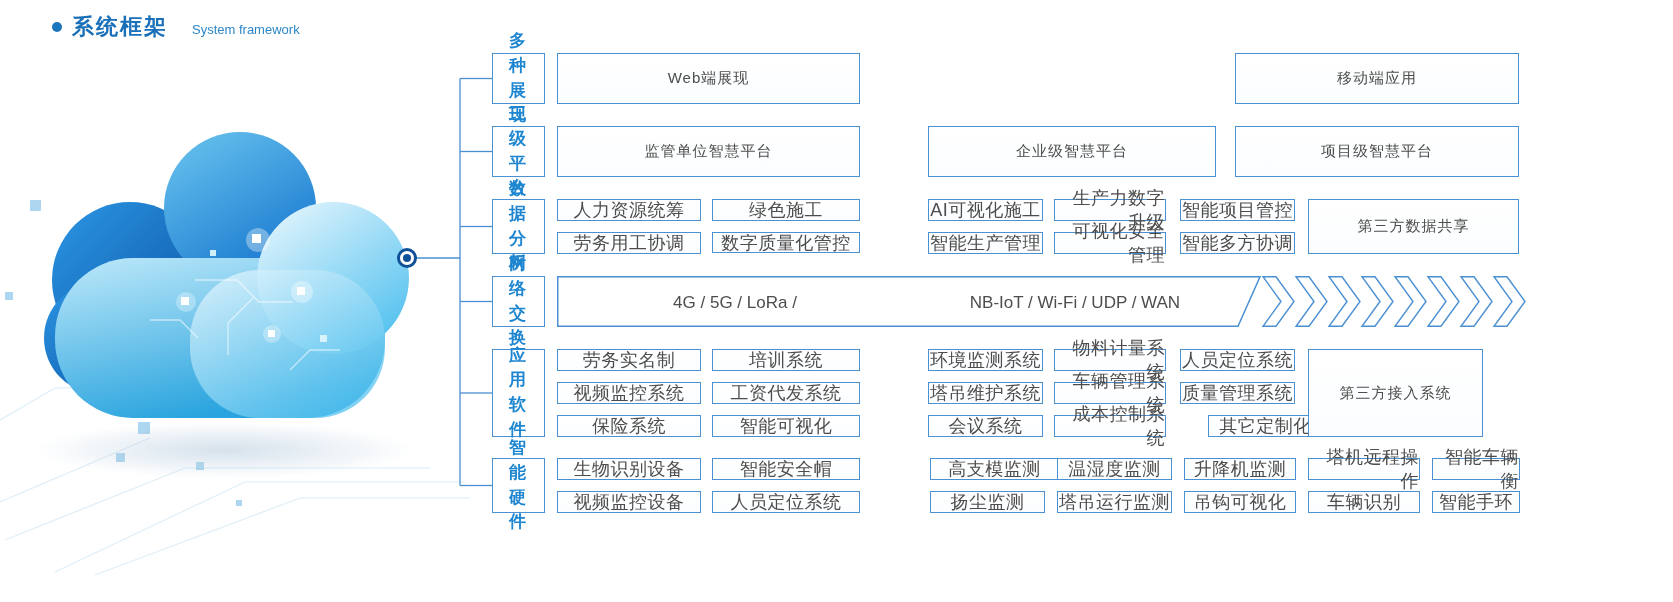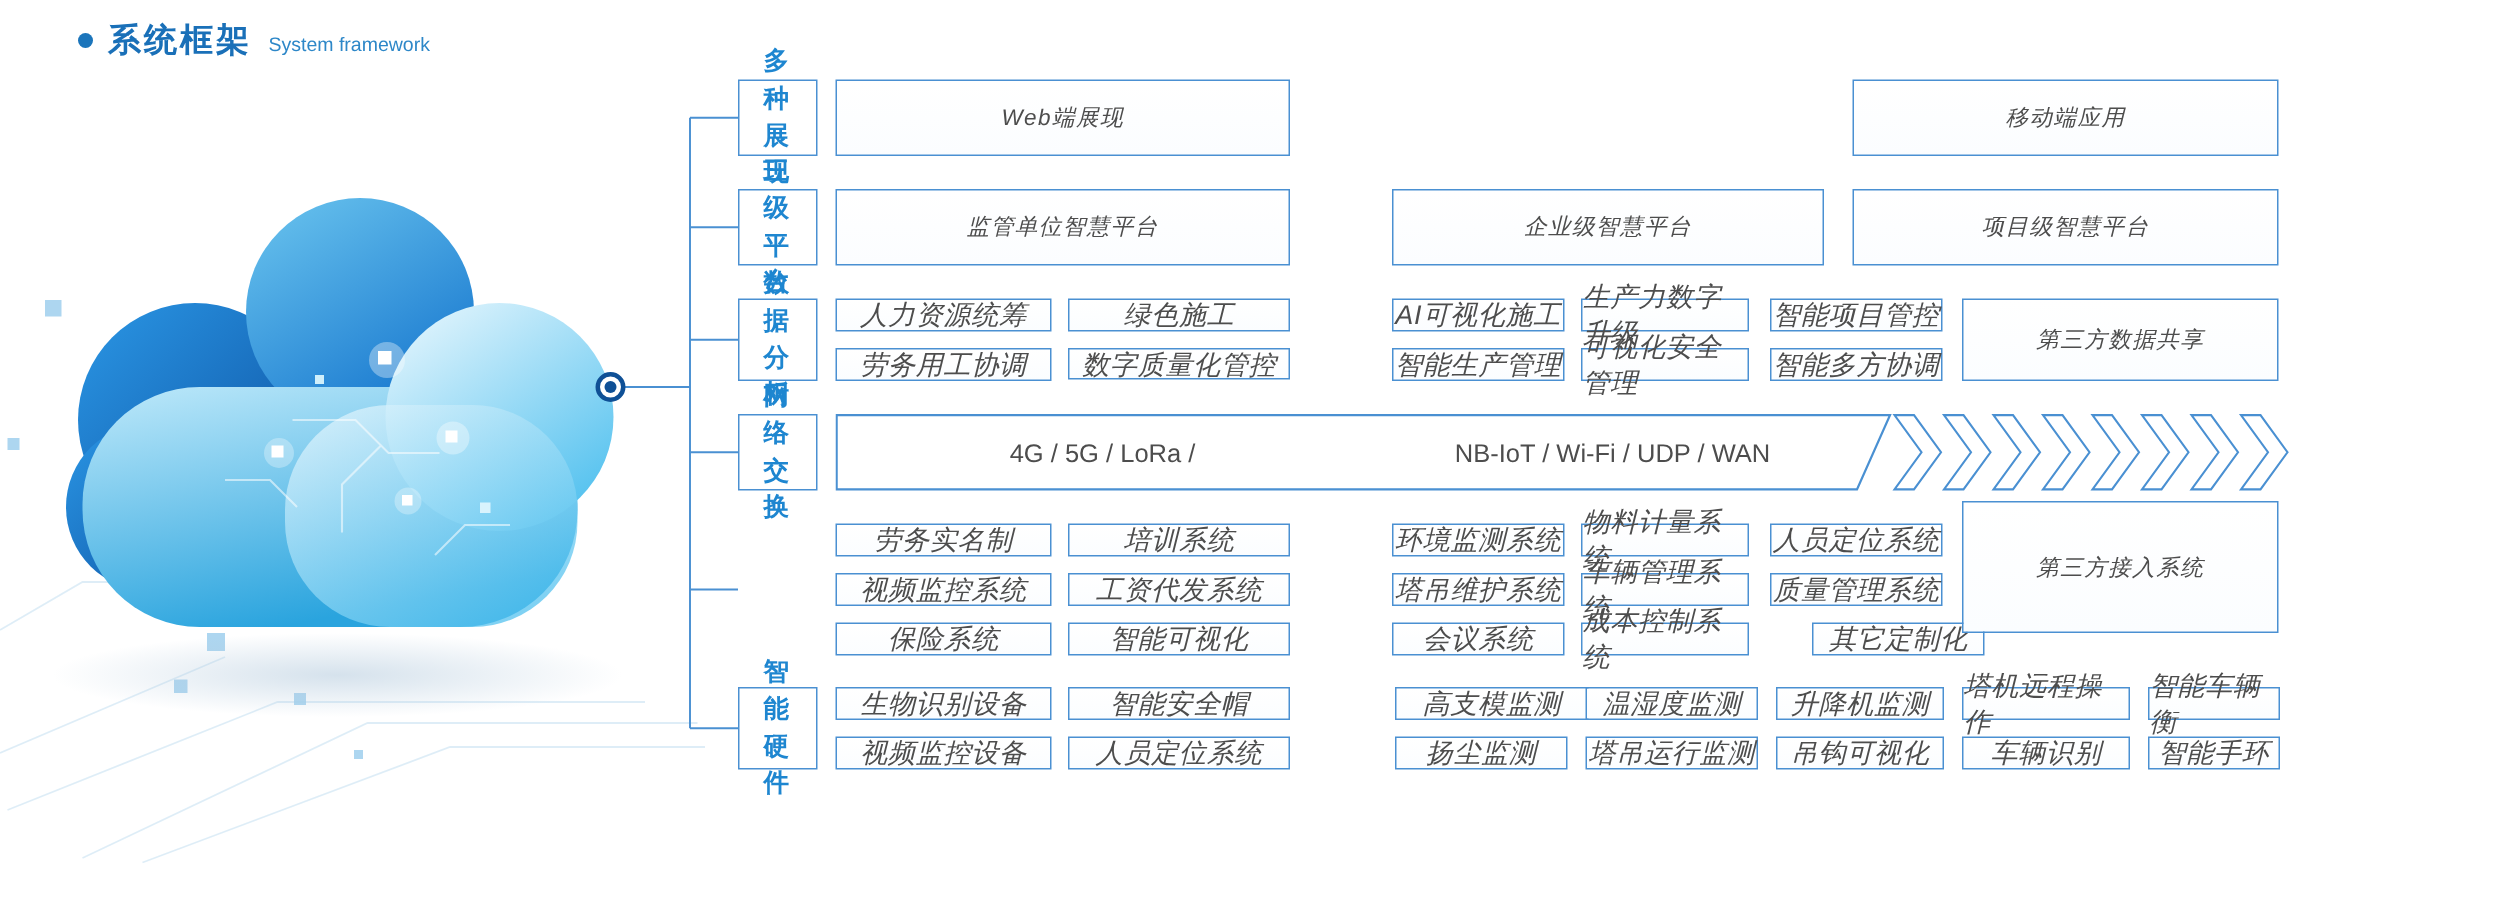--- a/index.html
+++ b/index.html
@@ -3,27 +3,27 @@
 <meta charset="utf-8">
 <style>
   html,body{margin:0;padding:0;background:#fff;}
   body{font-family:"Liberation Sans","DejaVu Sans",sans-serif;}
   #stage{position:relative;width:1673px;height:602px;background:#ffffff;overflow:hidden;}
 
   
   .title{position:absolute;left:52px;top:12px;display:flex;align-items:baseline;}
   .bullet{width:10px;height:10px;border-radius:50%;background:#1b75bb;align-self:center;margin-right:10px;}
   .title-zh{font-size:22px;font-weight:bold;color:#1a70b8;letter-spacing:2px;}
-  .title-en{font-size:13px;color:#2d87c8;margin-left:11px;}
+  .title-en{font-size:13px;color:#2d87c8;margin-left:24px;}
 
   
   .box{position:absolute;box-sizing:border-box;border:1.5px solid #4a90d2;
        background:linear-gradient(180deg,#ffffff,#fbfdff);
        display:flex;align-items:center;justify-content:center;
-       color:#4d4d4d;text-align:left;font-style:italic;}
+       color:#4d4d4d;text-align:right;}
   .wide{font-size:15px;letter-spacing:1px;}
   .small{font-size:18px;letter-spacing:.5px;}
   .tall{font-size:15px;letter-spacing:1px;}
   .cat{position:absolute;box-sizing:border-box;border:1.5px solid #4a90d2;background:#fff;
        color:#1e86d0;font-weight:bold;font-size:17px;letter-spacing:2px;line-height:1.45;
        display:flex;align-items:center;justify-content:center;text-align:center;padding:0 7px;}
   svg{position:absolute;display:block;}
   svg text{font-family:"Liberation Sans","DejaVu Sans",sans-serif;}
 </style>
 </head>
@@ -121,20 +121,21 @@
       <line x1="21" y1="208" x2="65" y2="208"></line>
     </g>
     <circle cx="12" cy="208" r="8.5" fill="#ffffff" stroke="#0f5096" stroke-width="3"></circle>
     <circle cx="12" cy="208" r="4" fill="#0f5096"></circle>
   </svg>
 
   <div class="cat" style="left:492px;top:53px;width:53px;height:51px">多种展现</div>
   <div class="cat" style="left:492px;top:126px;width:53px;height:51px">三级平台</div>
   <div class="cat" style="left:492px;top:199px;width:53px;height:55px">数据分析</div>
   <div class="cat" style="left:492px;top:276px;width:53px;height:51px">网络交换</div>
+  <div class="cat" style="left:492px;top:349px;width:53px;height:88px">应用软件</div>
   <div class="cat" style="left:492px;top:458px;width:53px;height:55px">智能硬件</div>
 
   <div class="box wide" style="left:557px;top:53px;width:303px;height:51px">Web端展现</div>
   <div class="box wide" style="left:1235px;top:53px;width:284px;height:51px">移动端应用</div>
 
   <div class="box wide" style="left:557px;top:126px;width:303px;height:51px">监管单位智慧平台</div>
   <div class="box wide" style="left:928px;top:126px;width:288px;height:51px">企业级智慧平台</div>
   <div class="box wide" style="left:1235px;top:126px;width:284px;height:51px">项目级智慧平台</div>
 
   <div class="box small" style="left:557px;top:199px;width:144px;height:22px">人力资源统筹</div>
@@ -173,21 +174,21 @@
   <div class="box small" style="left:712px;top:415px;width:148px;height:22px">智能可视化</div>
   <div class="box small" style="left:928px;top:349px;width:115px;height:22px">环境监测系统</div>
   <div class="box small" style="left:1054px;top:349px;width:112px;height:22px">物料计量系统</div>
   <div class="box small" style="left:1180px;top:349px;width:115px;height:22px">人员定位系统</div>
   <div class="box small" style="left:928px;top:382px;width:115px;height:22px">塔吊维护系统</div>
   <div class="box small" style="left:1054px;top:382px;width:112px;height:22px">车辆管理系统</div>
   <div class="box small" style="left:1180px;top:382px;width:115px;height:22px">质量管理系统</div>
   <div class="box small" style="left:928px;top:415px;width:115px;height:22px">会议系统</div>
   <div class="box small" style="left:1054px;top:415px;width:112px;height:22px">成本控制系统</div>
   <div class="box small" style="left:1208px;top:415px;width:115px;height:22px">其它定制化</div>
-  <div class="box tall" style="left:1308px;top:334px;width:211px;height:88px">第三方接入系统</div>
+  <div class="box tall" style="left:1308px;top:349px;width:175px;height:88px">第三方接入系统</div>
 
   <div class="box small" style="left:557px;top:458px;width:144px;height:22px">生物识别设备</div>
   <div class="box small" style="left:712px;top:458px;width:148px;height:22px">智能安全帽</div>
   <div class="box small" style="left:557px;top:491px;width:144px;height:22px">视频监控设备</div>
   <div class="box small" style="left:712px;top:491px;width:148px;height:22px">人员定位系统</div>
   <div class="box small" style="left:930px;top:458px;width:129px;height:22px">高支模监测</div>
   <div class="box small" style="left:1057px;top:458px;width:115px;height:22px">温湿度监测</div>
   <div class="box small" style="left:1184px;top:458px;width:112px;height:22px">升降机监测</div>
   <div class="box small" style="left:1308px;top:458px;width:112px;height:22px">塔机远程操作</div>
   <div class="box small" style="left:1432px;top:458px;width:88px;height:22px">智能车辆衡</div>

